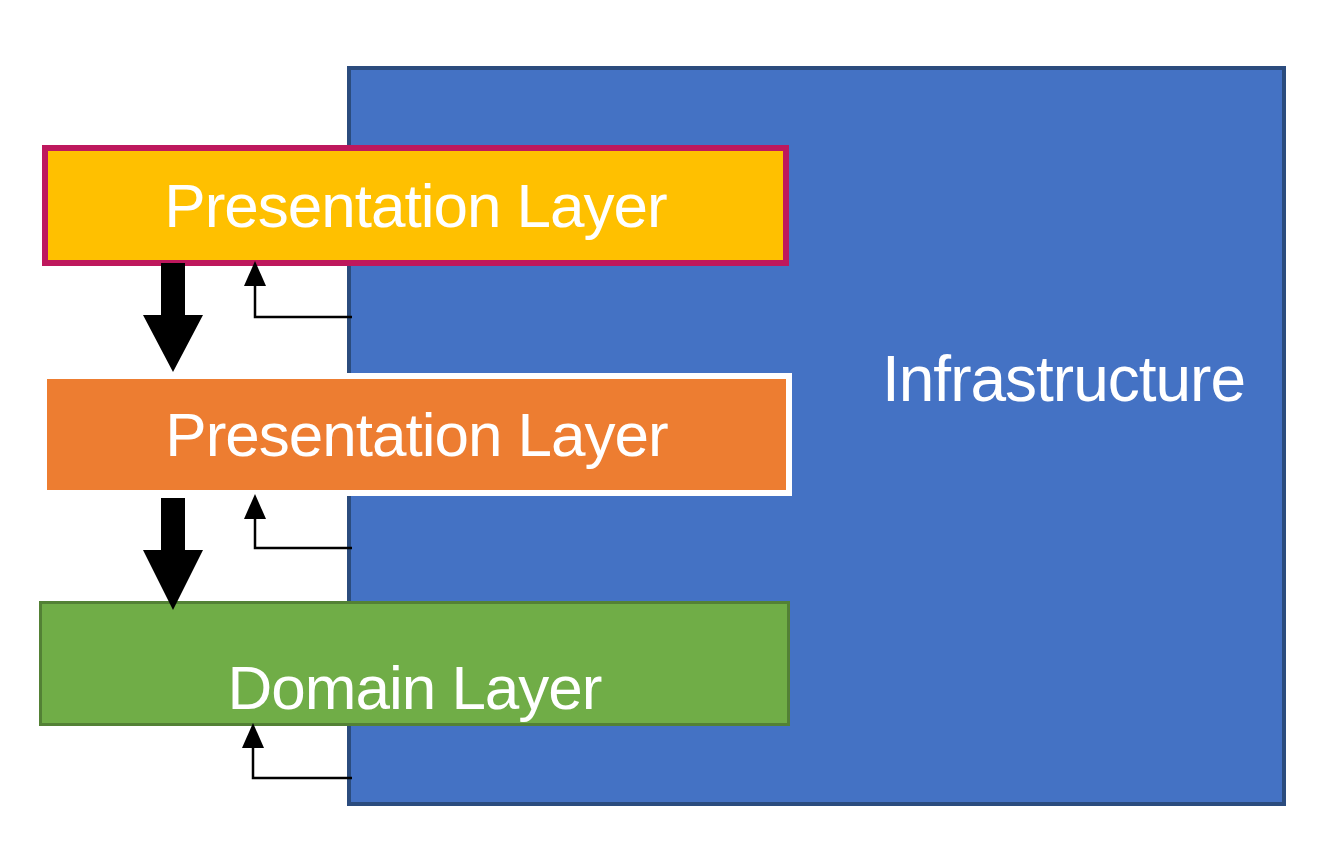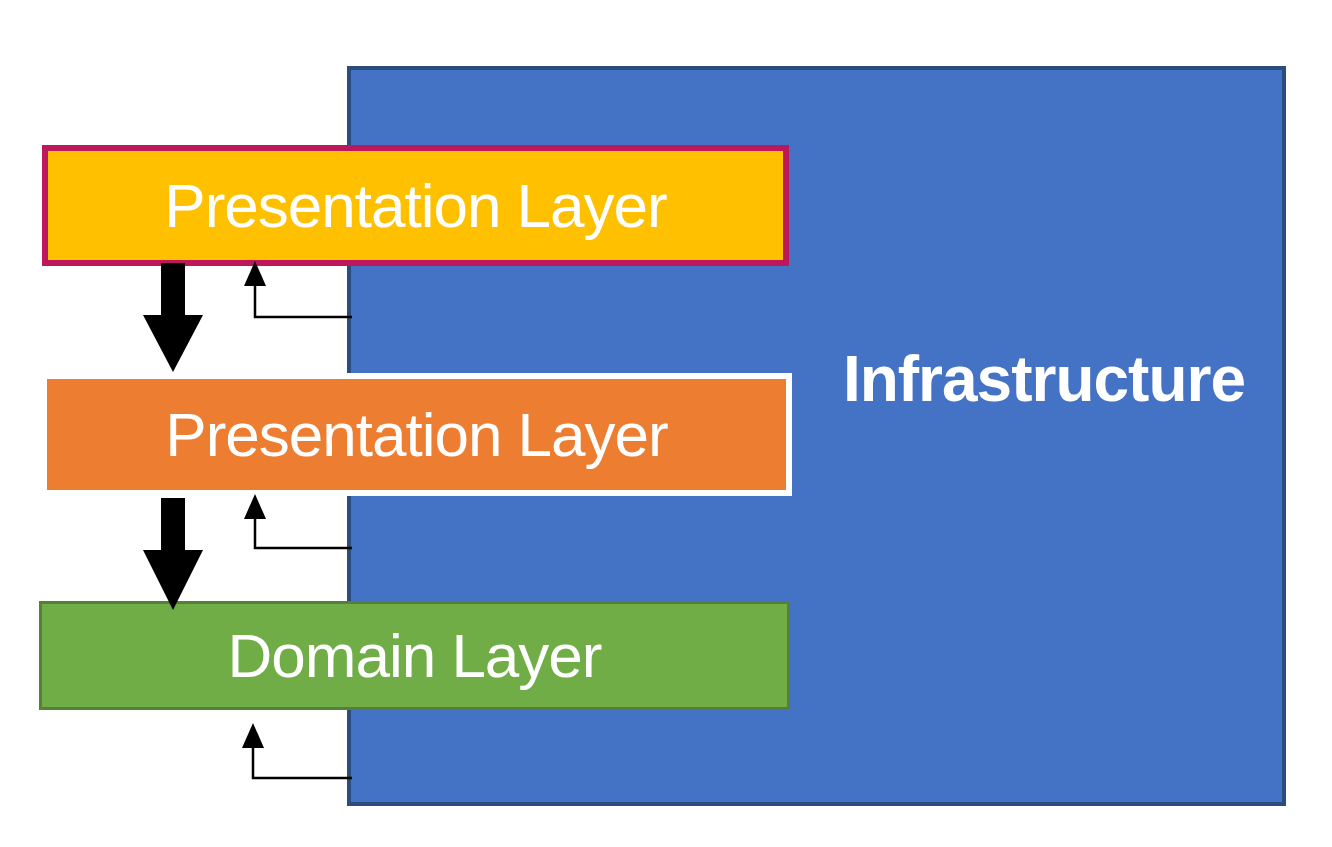--- a/index.html
+++ b/index.html
@@ -35,21 +35,20 @@
   .infra-label {
     position: absolute;
     top: 264px;
     right: 37px;
     text-align: right;
     color: #ffffff;
     font-size: 64px;
     line-height: 90px;
     letter-spacing: -1px;
     white-space: nowrap;
-    font-weight: bold;
   }
   .infra-label span { display: block; }
   
   .layer {
     z-index: 3;
     color: #ffffff;
     font-size: 62px;
     letter-spacing: -1px;
   }
   .presentation {
@@ -65,23 +64,24 @@
     top: 373px;
     width: 751px;
     height: 123px;
     background: #ED7D31;
     border: 6px solid #FFFFFF;
   }
   .domain {
     left: 39px;
     top: 601px;
     width: 751px;
-    height: 109px;
+    height: 125px;
     background: #70AD47;
     border: 3px solid #538135;
+    align-items: flex-end;
   }
   .layer-label {
     white-space: nowrap;
   }
   
   .arrows {
     position: absolute;
     left: 0;
     top: 0;
     width: 1332px;

